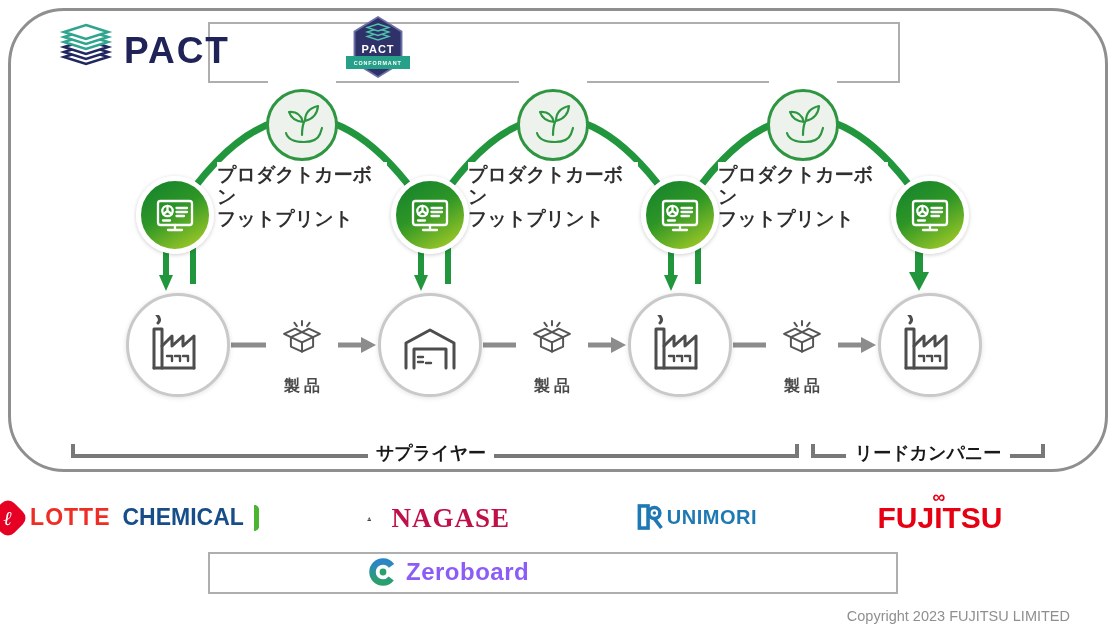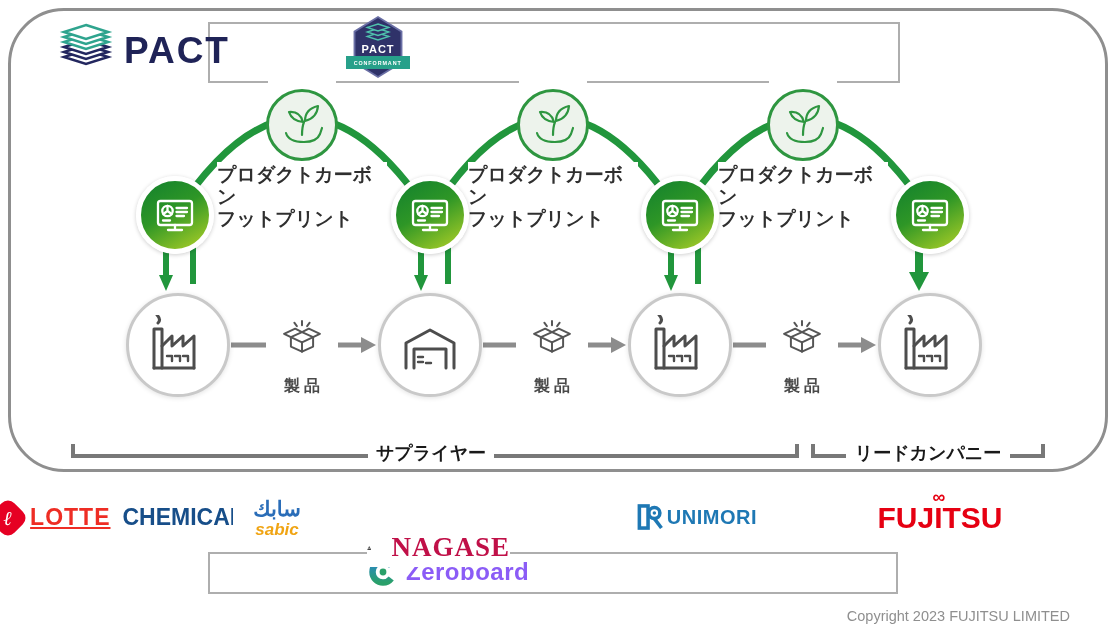--- a/index.html
+++ b/index.html
@@ -64,28 +64,28 @@
   .bracket-label{background:#fff;text-align:center;font-size:18px;font-weight:700;color:#191919;
     height:30px;line-height:30px;z-index:6;}
 
   
   .logo-card{background:#fff;display:flex;align-items:center;justify-content:center;z-index:6;}
   .lotte{left:22px;top:493px;width:208px;height:49px;gap:7px;}
   .lotte-mark{width:30px;height:30px;background:#e60023;border-radius:9px;transform:rotate(45deg);
     display:flex;align-items:center;justify-content:center;flex:0 0 auto;}
   .lotte-mark span{transform:rotate(-45deg);color:#fff;font-family:"Liberation Serif",serif;
     font-style:italic;font-size:20px;font-weight:700;}
-  .lotte-word1{color:#ee2d24;font-size:23px;font-weight:800;letter-spacing:1px;text-decoration:underline;}
+  .lotte-word1{color:#ee2d24;font-size:23px;font-weight:800;letter-spacing:1px;}
   .lotte-word2{color:#174e89;font-size:23px;font-weight:800;letter-spacing:0px;margin-left:5px;}
   .lotte-bracket{width:9px;height:26px;border:5px solid #4ab531;border-left:none;
     border-radius:0 9px 9px 0;margin-left:3px;box-sizing:border-box;}
   .sabic{left:233px;top:489px;width:88px;height:57px;flex-direction:column;line-height:1;}
   .sabic-ar{color:#2a6db8;font-size:21px;font-weight:700;}
   .sabic-en{color:#f0a413;font-size:17px;font-weight:700;font-style:italic;margin-top:2px;}
-  .nagase{left:367px;top:528px;width:143px;height:39px;gap:20px;}
+  .nagase{left:367px;top:499px;width:143px;height:39px;gap:20px;}
   .nagase-word{color:#c01048;font-size:27px;font-weight:700;font-family:"Liberation Serif",serif;letter-spacing:1px;}
   .kunimori{left:637px;top:492px;width:120px;height:50px;gap:3px;}
   .kunimori-word{color:#1e78b4;font-size:20px;font-weight:800;letter-spacing:.5px;}
   .fujitsu{left:868px;top:489px;width:144px;height:57px;}
   .fujitsu-wrap{position:relative;}
   .fujitsu-word{color:#e60012;font-size:30px;font-weight:700;letter-spacing:0px;}
   .fujitsu-inf{position:absolute;left:44%;top:-14px;color:#e60012;font-size:18px;font-weight:700;}
 
   
   .zeroboard{position:absolute;left:160px;top:5px;display:flex;align-items:center;gap:8px;}
@@ -354,24 +354,20 @@
 
   <div class="abs logo-card lotte">
     <div class="lotte-mark">
       <span>ℓ</span>
     </div>
     <span class="lotte-word1">LOTTE</span>
     <span class="lotte-word2">CHEMICAL</span>
     <span class="lotte-bracket"></span>
   </div>
 
-  <div class="abs logo-card sabic">
-    <span class="sabic-ar">سابك</span>
-    <span class="sabic-en">sabic</span>
-  </div>
 
   <div class="abs logo-card nagase">
     <svg width="28" height="26" viewBox="0 0 28 26">
       <polygon points="14,1 27,25 1,25" fill="#3f3f3f"></polygon>
       <polyline points="7,21 11,12 14,18 17,12 21,21" fill="none" stroke="#fff" stroke-width="2"></polyline>
     </svg>
     <span class="nagase-word">NAGASE</span>
   </div>
 
   <div class="abs logo-card kunimori">

